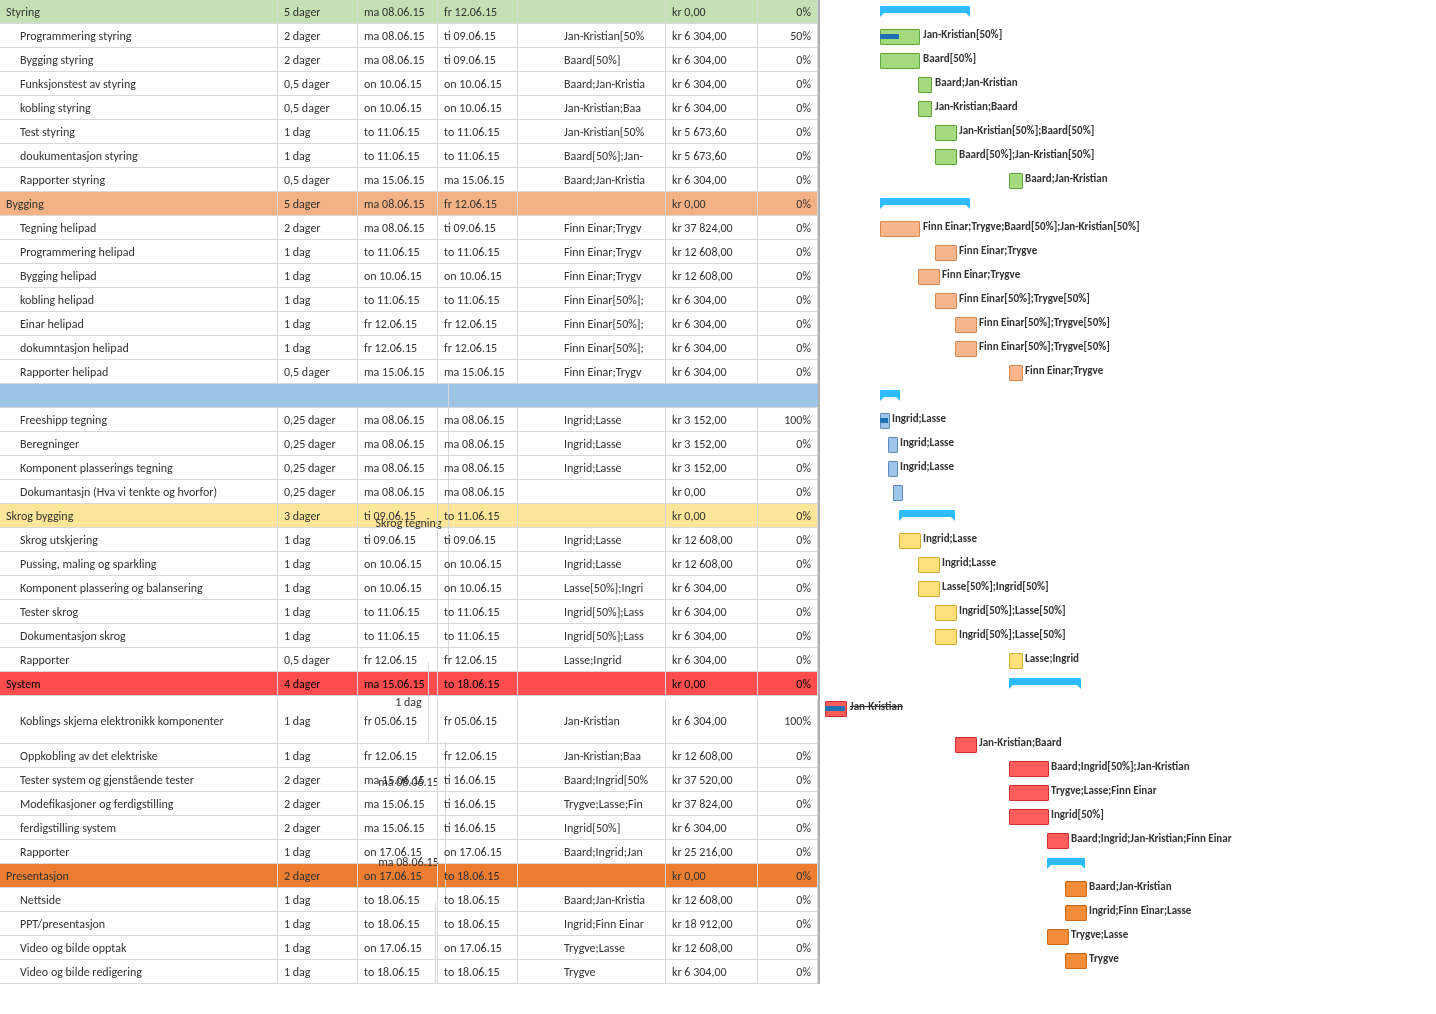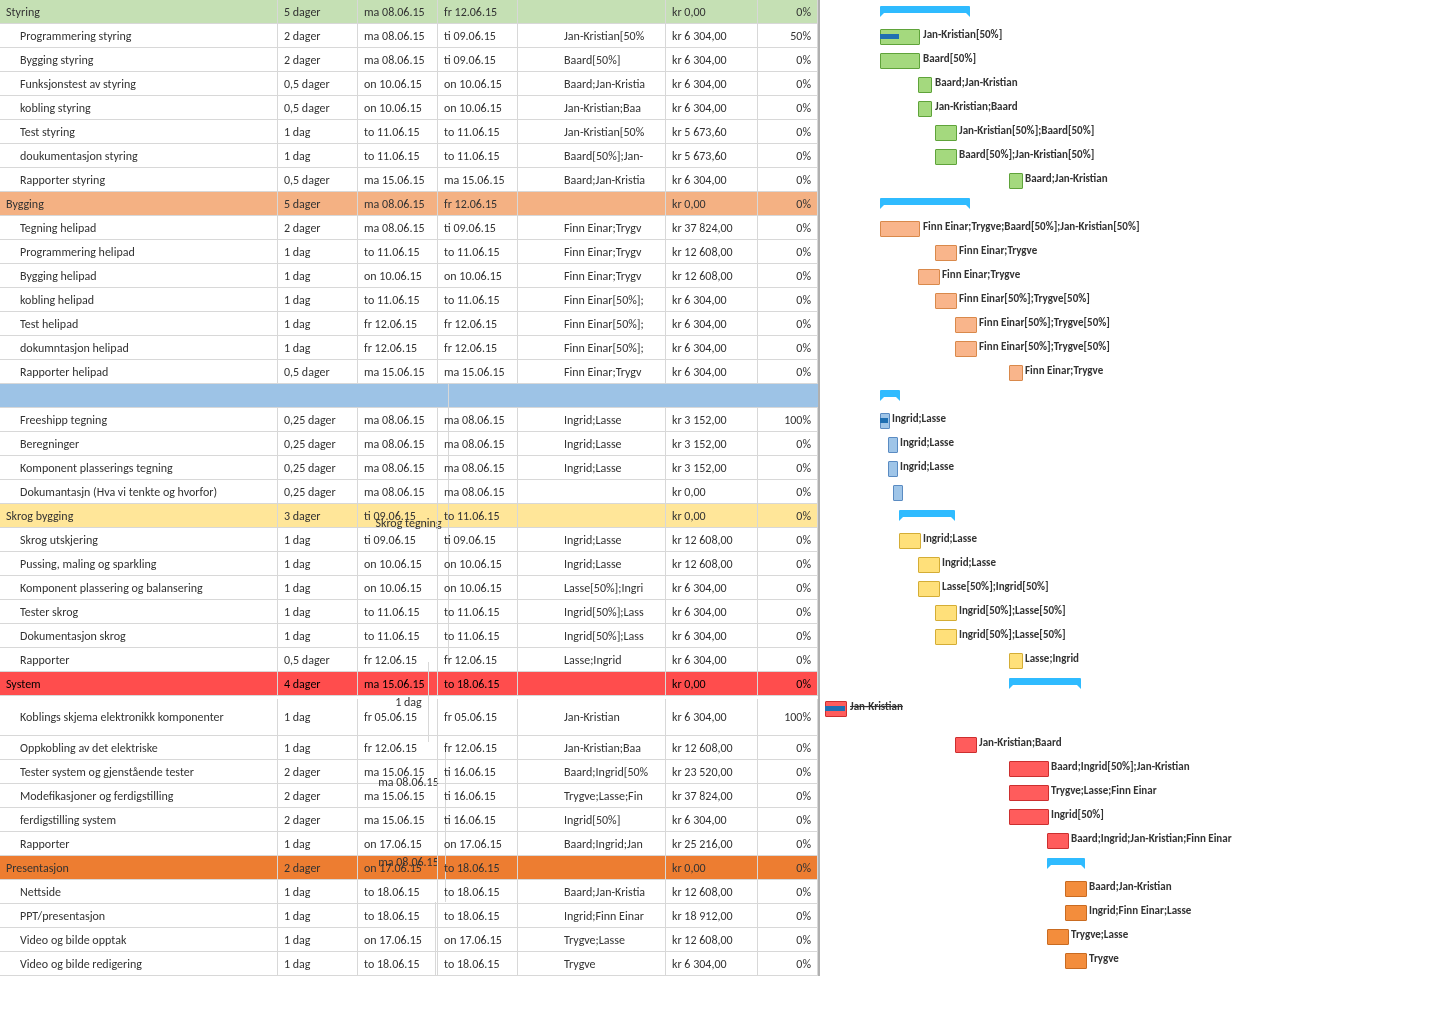--- a/index.html
+++ b/index.html
@@ -15,21 +15,21 @@
     flex: 0 0 805px;
     border-right: 2px solid #b0b0b0;
   }
   .row {
     display: flex;
     height: 24px;
     border-bottom: 1px solid #d8d8d8;
     align-items: center;
     box-sizing: border-box;
   }
-  .row.tall { height: 40px; align-items: flex-end; padding-top:3px;}
+  .row.tall { height: 48px; align-items: flex-end; padding-top:3px;}
   .cell {
     box-sizing: border-box;
     padding: 3px 6px;
     white-space: nowrap;
     overflow: hidden;
     border-right: 1px solid #d8d8d8;
     height: 100%;
     display:flex;
     align-items:center;
   }
@@ -222,21 +222,21 @@
     <div class="row ">
       <div class="cell c-name">kobling helipad</div>
       <div class="cell c-dur">1 dag</div>
       <div class="cell c-start">to 11.06.15</div>
       <div class="cell c-end">to 11.06.15</div>
       <div class="cell c-res">Finn Einar[50%];</div>
       <div class="cell c-cost">kr 6 304,00</div>
       <div class="cell c-pct right">0%</div>
     </div>
     <div class="row ">
-      <div class="cell c-name">Test helipad</div>
+      <div class="cell c-name">Einar helipad</div>
       <div class="cell c-dur">1 dag</div>
       <div class="cell c-start">fr 12.06.15</div>
       <div class="cell c-end">fr 12.06.15</div>
       <div class="cell c-res">Finn Einar[50%];</div>
       <div class="cell c-cost">kr 6 304,00</div>
       <div class="cell c-pct right">0%</div>
     </div>
     <div class="row ">
       <div class="cell c-name">dokumntasjon helipad</div>
       <div class="cell c-dur">1 dag</div>
@@ -389,21 +389,21 @@
       <div class="cell c-res">Jan-Kristian;Baa</div>
       <div class="cell c-cost">kr 12 608,00</div>
       <div class="cell c-pct right">0%</div>
     </div>
     <div class="row ">
       <div class="cell c-name">Tester system og gjenstående tester</div>
       <div class="cell c-dur">2 dager</div>
       <div class="cell c-start">ma 15.06.15</div>
       <div class="cell c-end">ti 16.06.15</div>
       <div class="cell c-res">Baard;Ingrid[50%</div>
-      <div class="cell c-cost">kr 23 520,00</div>
+      <div class="cell c-cost">kr 37 520,00</div>
       <div class="cell c-pct right">0%</div>
     </div>
     <div class="row ">
       <div class="cell c-name">Modefikasjoner og ferdigstilling</div>
       <div class="cell c-dur">2 dager</div>
       <div class="cell c-start">ma 15.06.15</div>
       <div class="cell c-end">ti 16.06.15</div>
       <div class="cell c-res">Trygve;Lasse;Fin</div>
       <div class="cell c-cost">kr 37 824,00</div>
       <div class="cell c-pct right">0%</div>

